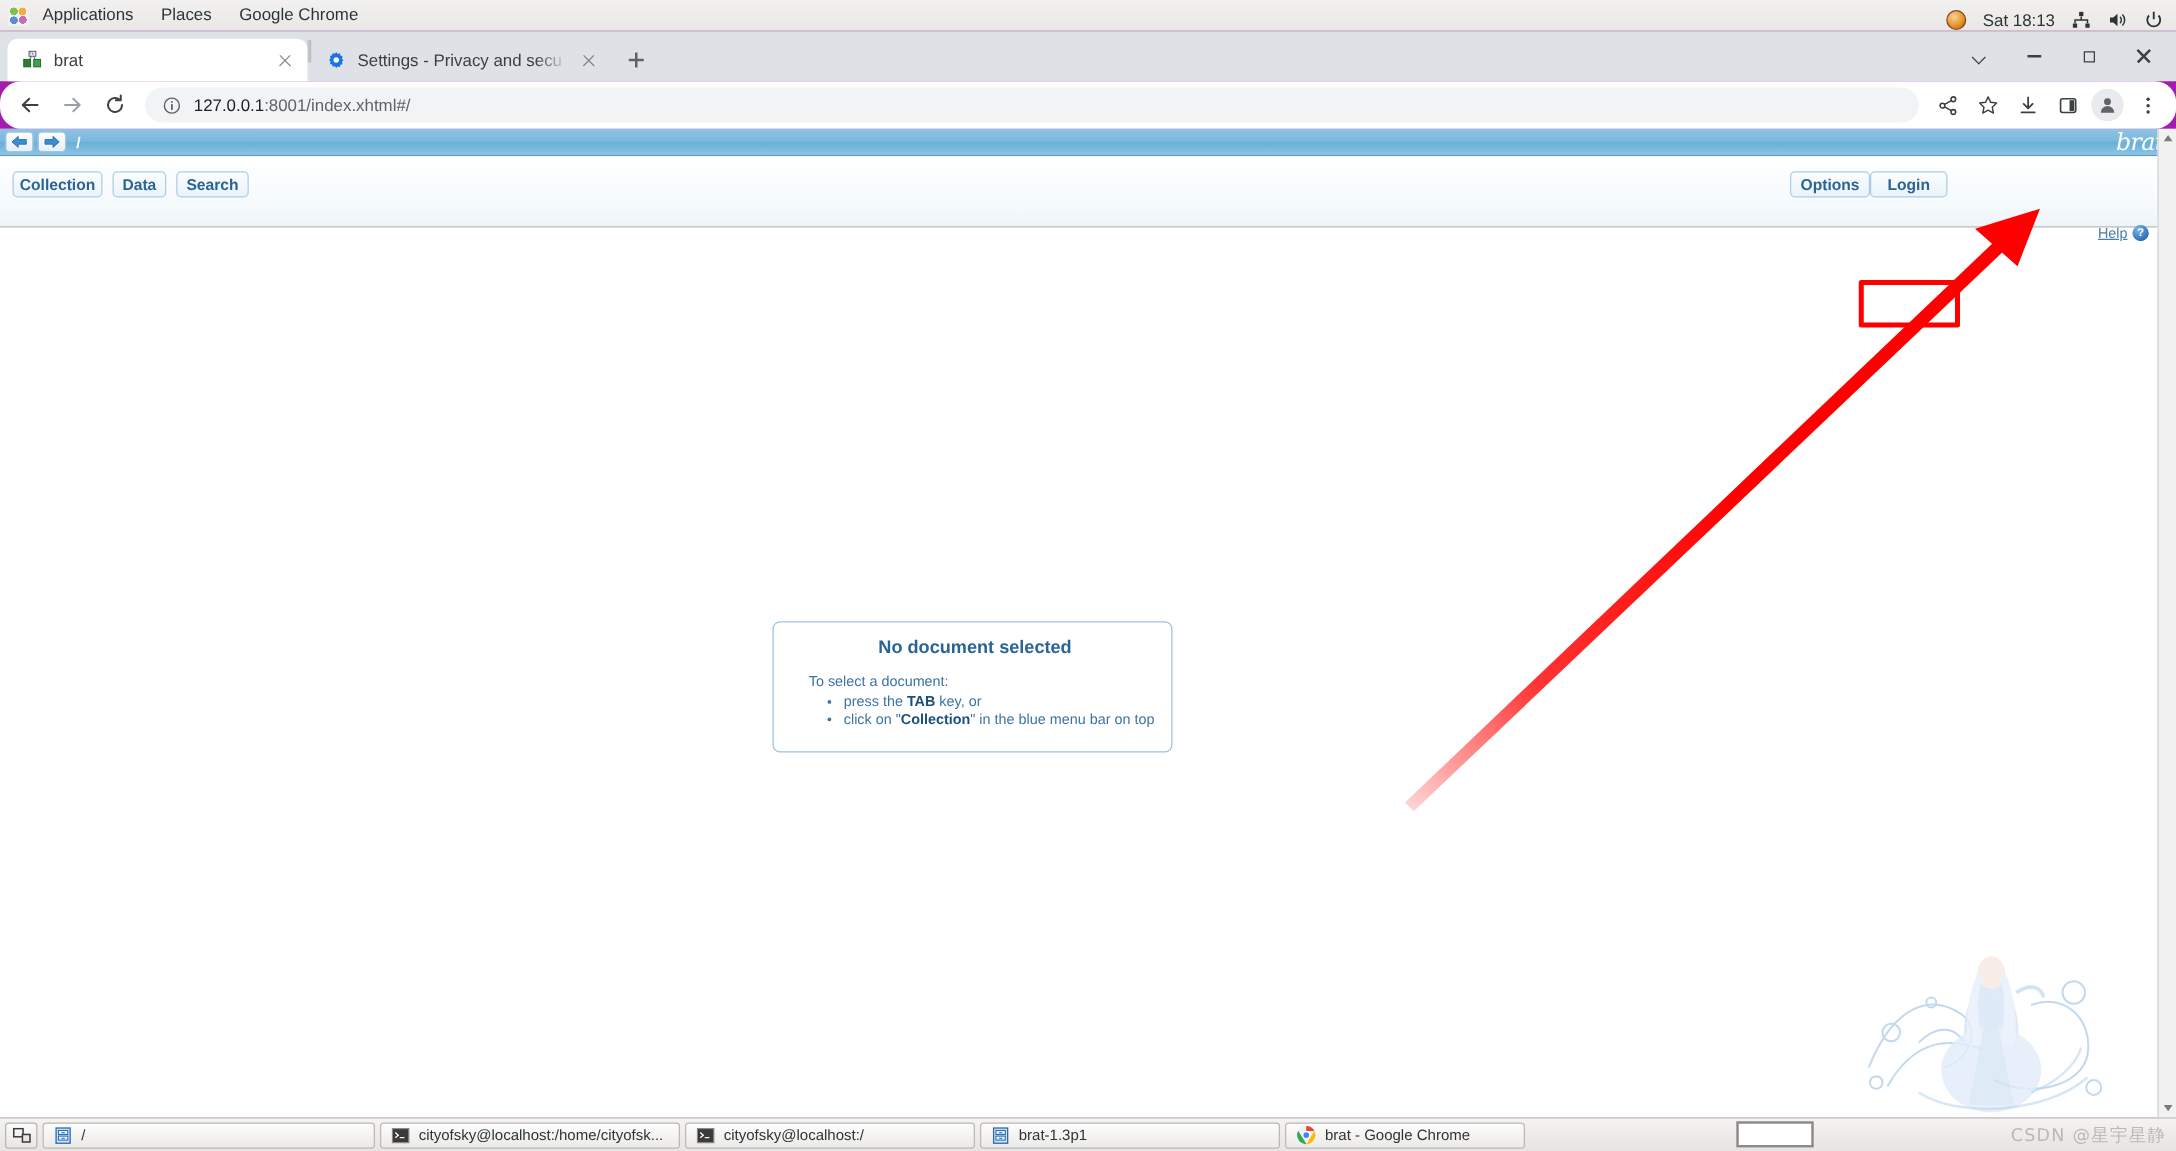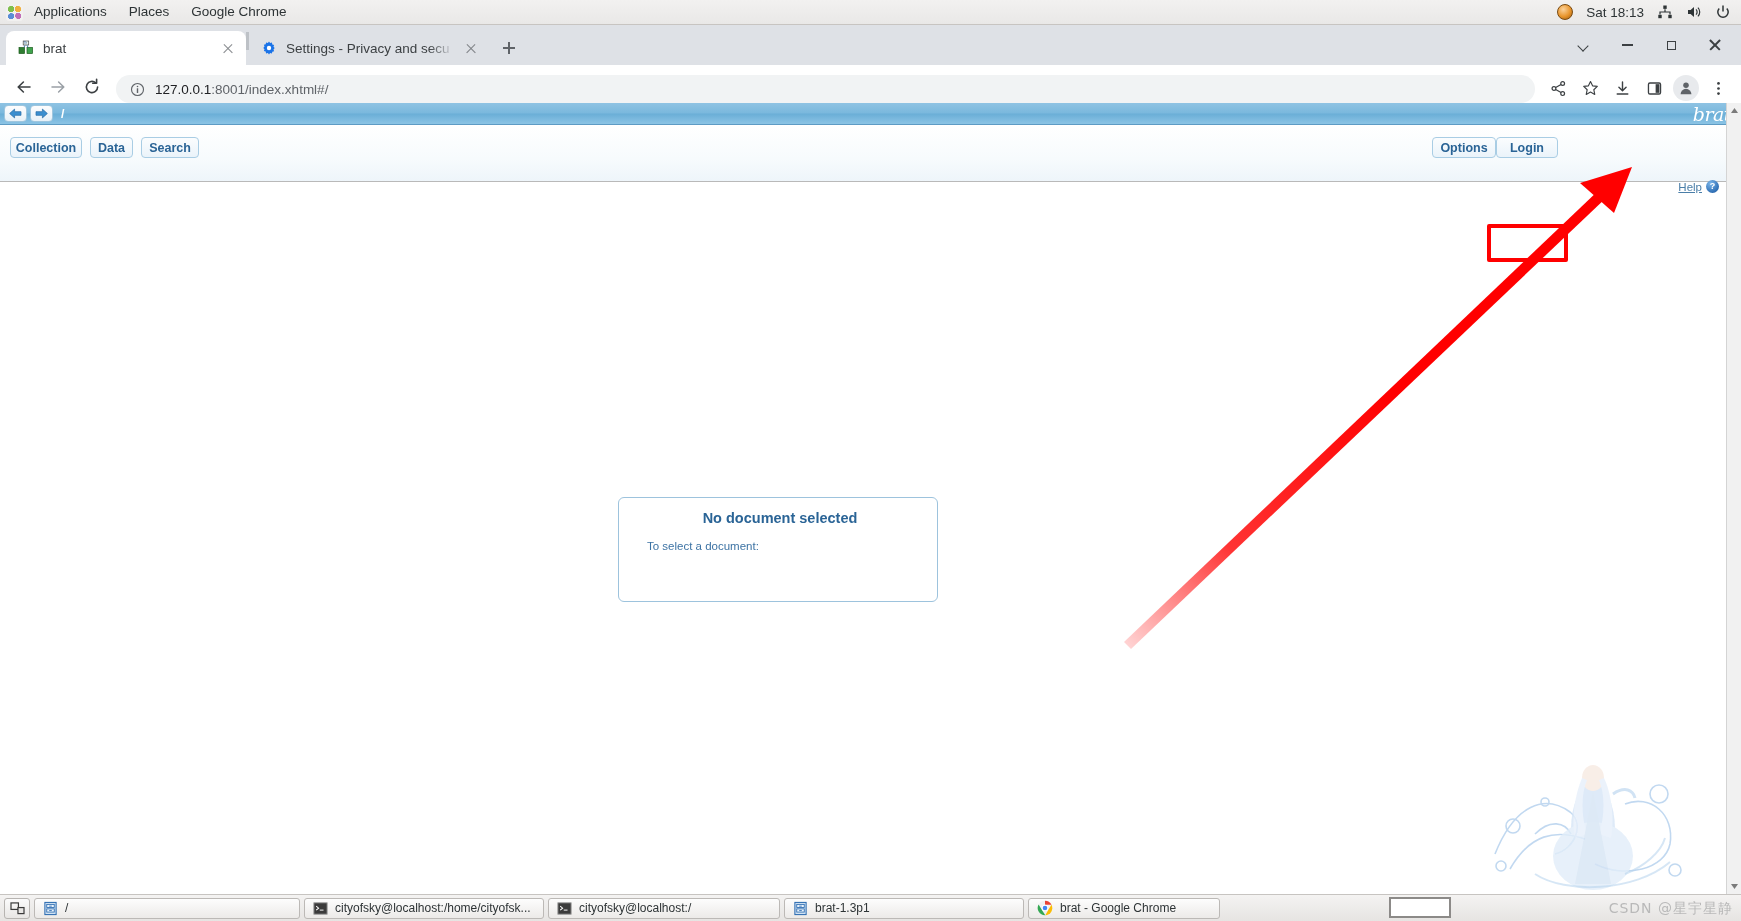--- a/index.html
+++ b/index.html
@@ -10,21 +10,21 @@
     font-family: "Liberation Sans", sans-serif;
     -webkit-font-smoothing: antialiased;
   }
   #screen { position: relative; width: 1741px; height: 921px; }
 
   
   .gnome-panel {
     position: absolute; left: 0; top: 0; width: 1741px; height: 25px;
     background: linear-gradient(to bottom, #f2f1f0 0%, #e9e8e7 100%);
     border-bottom: 1px solid #c7c4c1;
-    display: flex; align-items: center;
+    display: flex; align-items: flex-end;
     font-size: 13.5px; color: #2e3436;
     box-sizing: border-box;
   }
   .gnome-left { display: flex; align-items: center; padding-left: 6px; }
   .gnome-menu { padding: 0 11px; line-height: 24px; cursor: default; }
   .gnome-right { margin-left: auto; display: flex; align-items: center; padding-right: 10px; gap: 13px; }
   .app-badge {
     width: 17px; height: 17px; border-radius: 3px;
     background:
       radial-gradient(circle at 30% 30%, #7fbf4d 0 3px, transparent 3.2px),
@@ -93,22 +93,22 @@
   .wmax { width:9px; height:9px; border:1.5px solid #3c4043; box-sizing:border-box; }
   .wclose { width:12px; height:12px; position:relative; }
   .wclose::before, .wclose::after {
     content:""; position:absolute; left:-1px; top:5.2px; width:14px; height:1.6px; background:#3c4043;
   }
   .wclose::before { transform: rotate(45deg); }
   .wclose::after  { transform: rotate(-45deg); }
 
   
   .toolbar {
-    height: 38px; background:#ffffff; display:flex; align-items:flex-end;
-    padding: 0 8px; gap: 2px; box-sizing: border-box;
+    height: 38px; background:#ffffff; display:flex; align-items:center;
+    padding: 0 8px; gap: 2px; box-sizing: border-box; border-radius: 17px;
   }
   .navbtn { width:32px; height:32px; display:flex; align-items:center; justify-content:center; border-radius:50%; }
   .omnibox {
     flex: 1; height: 28px; background:#f1f3f4; border-radius:14px;
     display:flex; align-items:center; gap:10px; padding: 0 14px; margin: 0 6px;
     font-size: 13.5px; box-sizing: border-box;
   }
   .url-host { color:#202124; }
   .url-rest { color:#5f6368; }
   .tbicons { display:flex; align-items:center; gap:2px; }
@@ -419,20 +419,24 @@
 
         <div class="helplink">
           <span class="htext">Help</span>
           <span class="qmark">?</span>
         </div>
       </div>
 
       <div class="docbox">
         <h2>No document selected</h2>
         <p>To select a document:</p>
+        <ul>
+          <li><span>press the </span><b>TAB</b><span> key, or</span></li>
+          <li><span>click on "</span><b>Collection</b><span>" in the blue menu bar on top</span></li>
+        </ul>
       </div>
 
       <svg class="wm-art" viewBox="0 0 230 160">
         <g opacity="0.75" fill="none" stroke="#9fc3e8" stroke-width="1.6">
           <path d="M20 120 C40 70, 70 60, 95 78 C110 90, 100 115, 80 120"></path>
           <path d="M35 135 C55 100, 80 95, 110 105"></path>
           <path d="M150 70 C175 60, 200 80, 195 110 C190 135, 150 145, 120 130"></path>
           <path d="M60 100 C75 85, 90 88, 96 100"></path>
           <circle cx="38" cy="92" r="7"></circle>
           <circle cx="184" cy="60" r="9"></circle>

